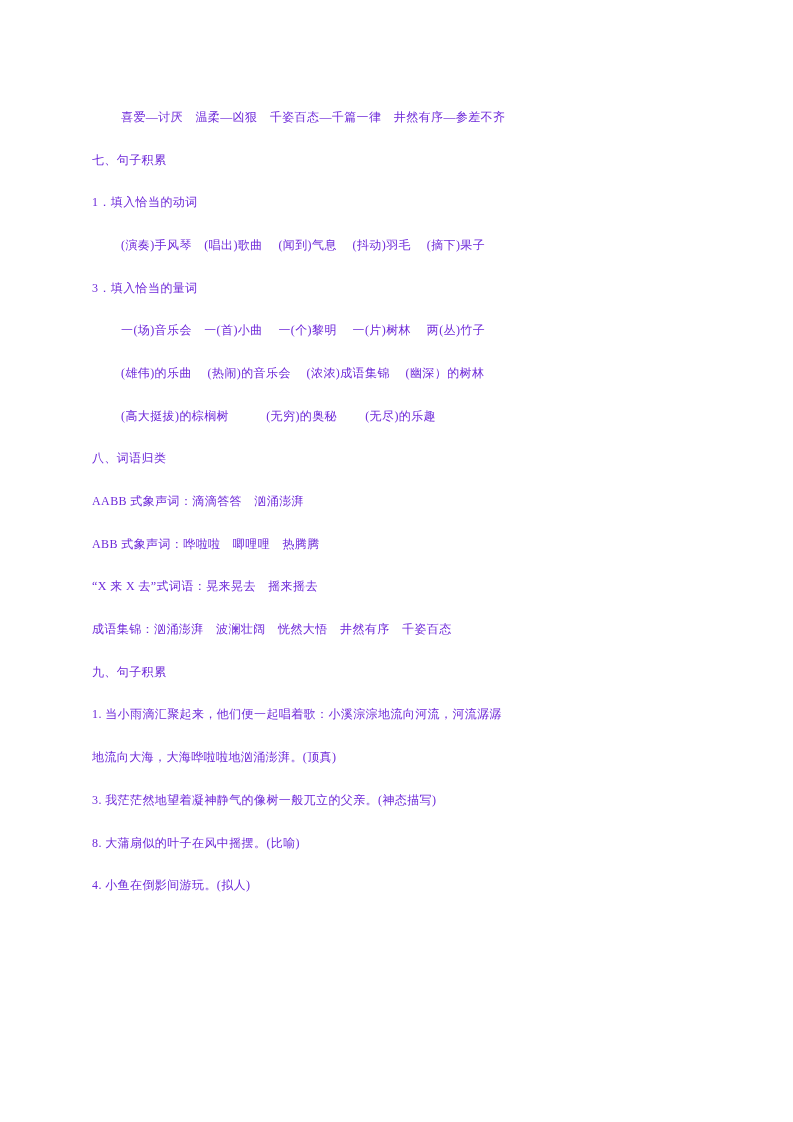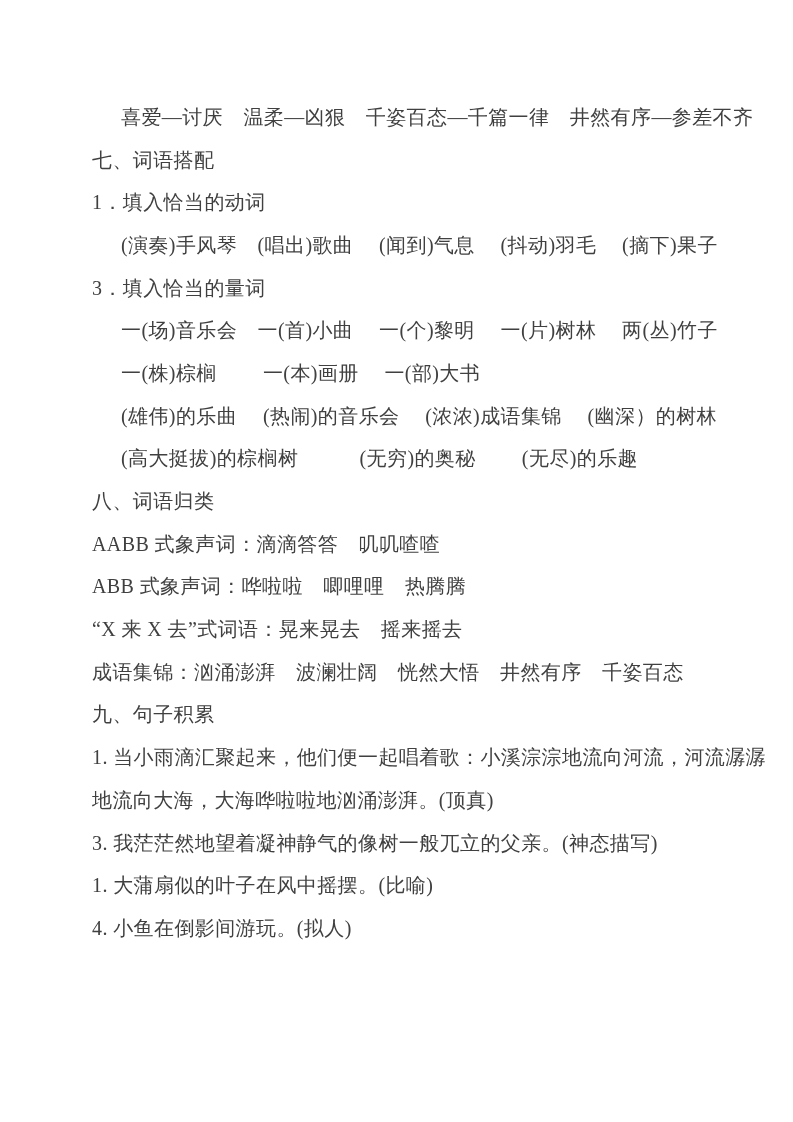--- a/index.html
+++ b/index.html
@@ -20,48 +20,47 @@
   .text-block {
     position: absolute;
     top: 96px;
     left: 92px;
     right: 52px;
   }
   .line {
     height: 42.7px;
     display: flex;
     align-items: center;
-    font-size: 20px;
+    font-size: 12px;
     letter-spacing: 0.4px;
     white-space: pre;
-    color: #404040;
+    color: #6d28d9;
   }
   .line.indent {
     padding-left: 29px;
   }
 </style>
 </head>
 <body>
 
 <div class="page">
   <div class="text-block" id="text-block">
       <div class="line indent">喜爱—讨厌　温柔—凶狠　千姿百态—千篇一律　井然有序—参差不齐</div>
-      <div class="line">七、词语搭配</div>
+      <div class="line">七、句子积累</div>
       <div class="line">1．填入恰当的动词</div>
       <div class="line indent">(演奏)手风琴　(唱出)歌曲　 (闻到)气息　 (抖动)羽毛　 (摘下)果子</div>
       <div class="line">3．填入恰当的量词</div>
       <div class="line indent">一(场)音乐会　一(首)小曲　 一(个)黎明 　一(片)树林　 两(丛)竹子</div>
-      <div class="line indent">一(株)棕榈　　 一(本)画册　 一(部)大书</div>
       <div class="line indent">(雄伟)的乐曲　 (热闹)的音乐会　 (浓浓)成语集锦　 (幽深）的树林</div>
       <div class="line indent">(高大挺拔)的棕榈树　　　(无穷)的奥秘　　 (无尽)的乐趣</div>
       <div class="line">八、词语归类</div>
-      <div class="line">AABB 式象声词：滴滴答答　叽叽喳喳</div>
+      <div class="line">AABB 式象声词：滴滴答答　汹涌澎湃</div>
       <div class="line">ABB 式象声词：哗啦啦　唧哩哩　热腾腾</div>
       <div class="line">“X 来 X 去”式词语：晃来晃去　摇来摇去</div>
       <div class="line">成语集锦：汹涌澎湃　波澜壮阔　恍然大悟　井然有序　千姿百态</div>
       <div class="line">九、句子积累</div>
       <div class="line">1. 当小雨滴汇聚起来，他们便一起唱着歌：小溪淙淙地流向河流，河流潺潺</div>
       <div class="line">地流向大海，大海哗啦啦地汹涌澎湃。(顶真)</div>
       <div class="line">3. 我茫茫然地望着凝神静气的像树一般兀立的父亲。(神态描写)</div>
-      <div class="line">1. 大蒲扇似的叶子在风中摇摆。(比喻)</div>
+      <div class="line">8. 大蒲扇似的叶子在风中摇摆。(比喻)</div>
       <div class="line">4. 小鱼在倒影间游玩。(拟人)</div>
     </div>
 </div>
 
 </body></html>

